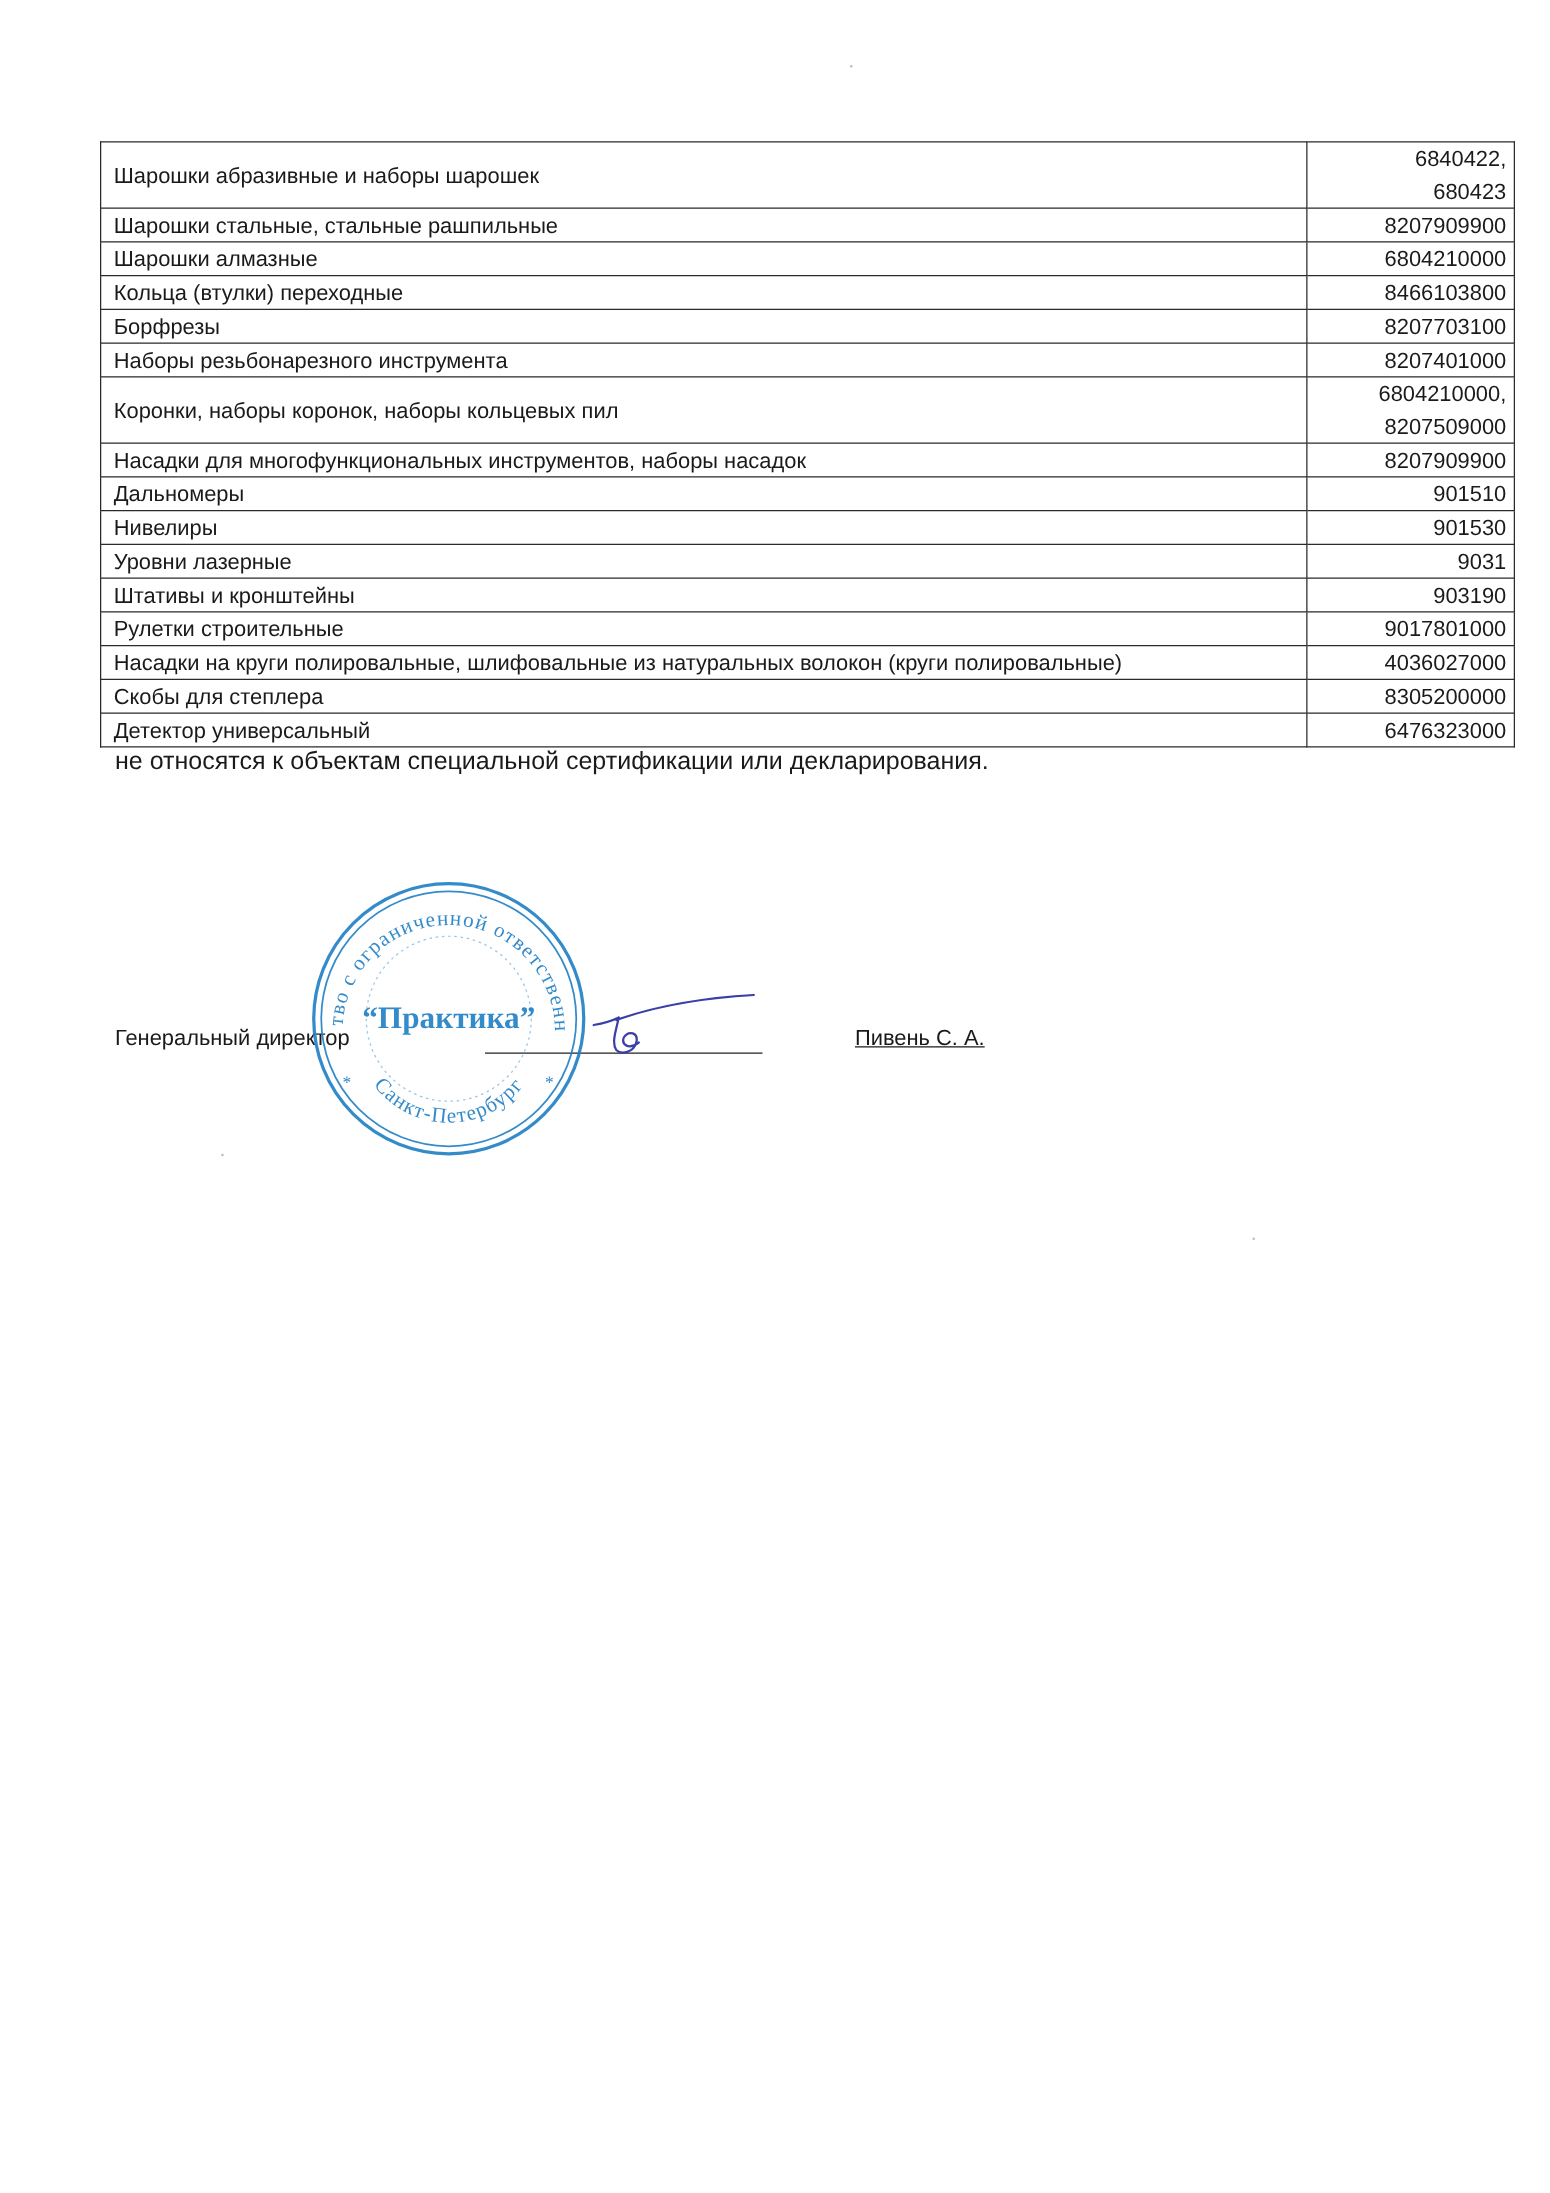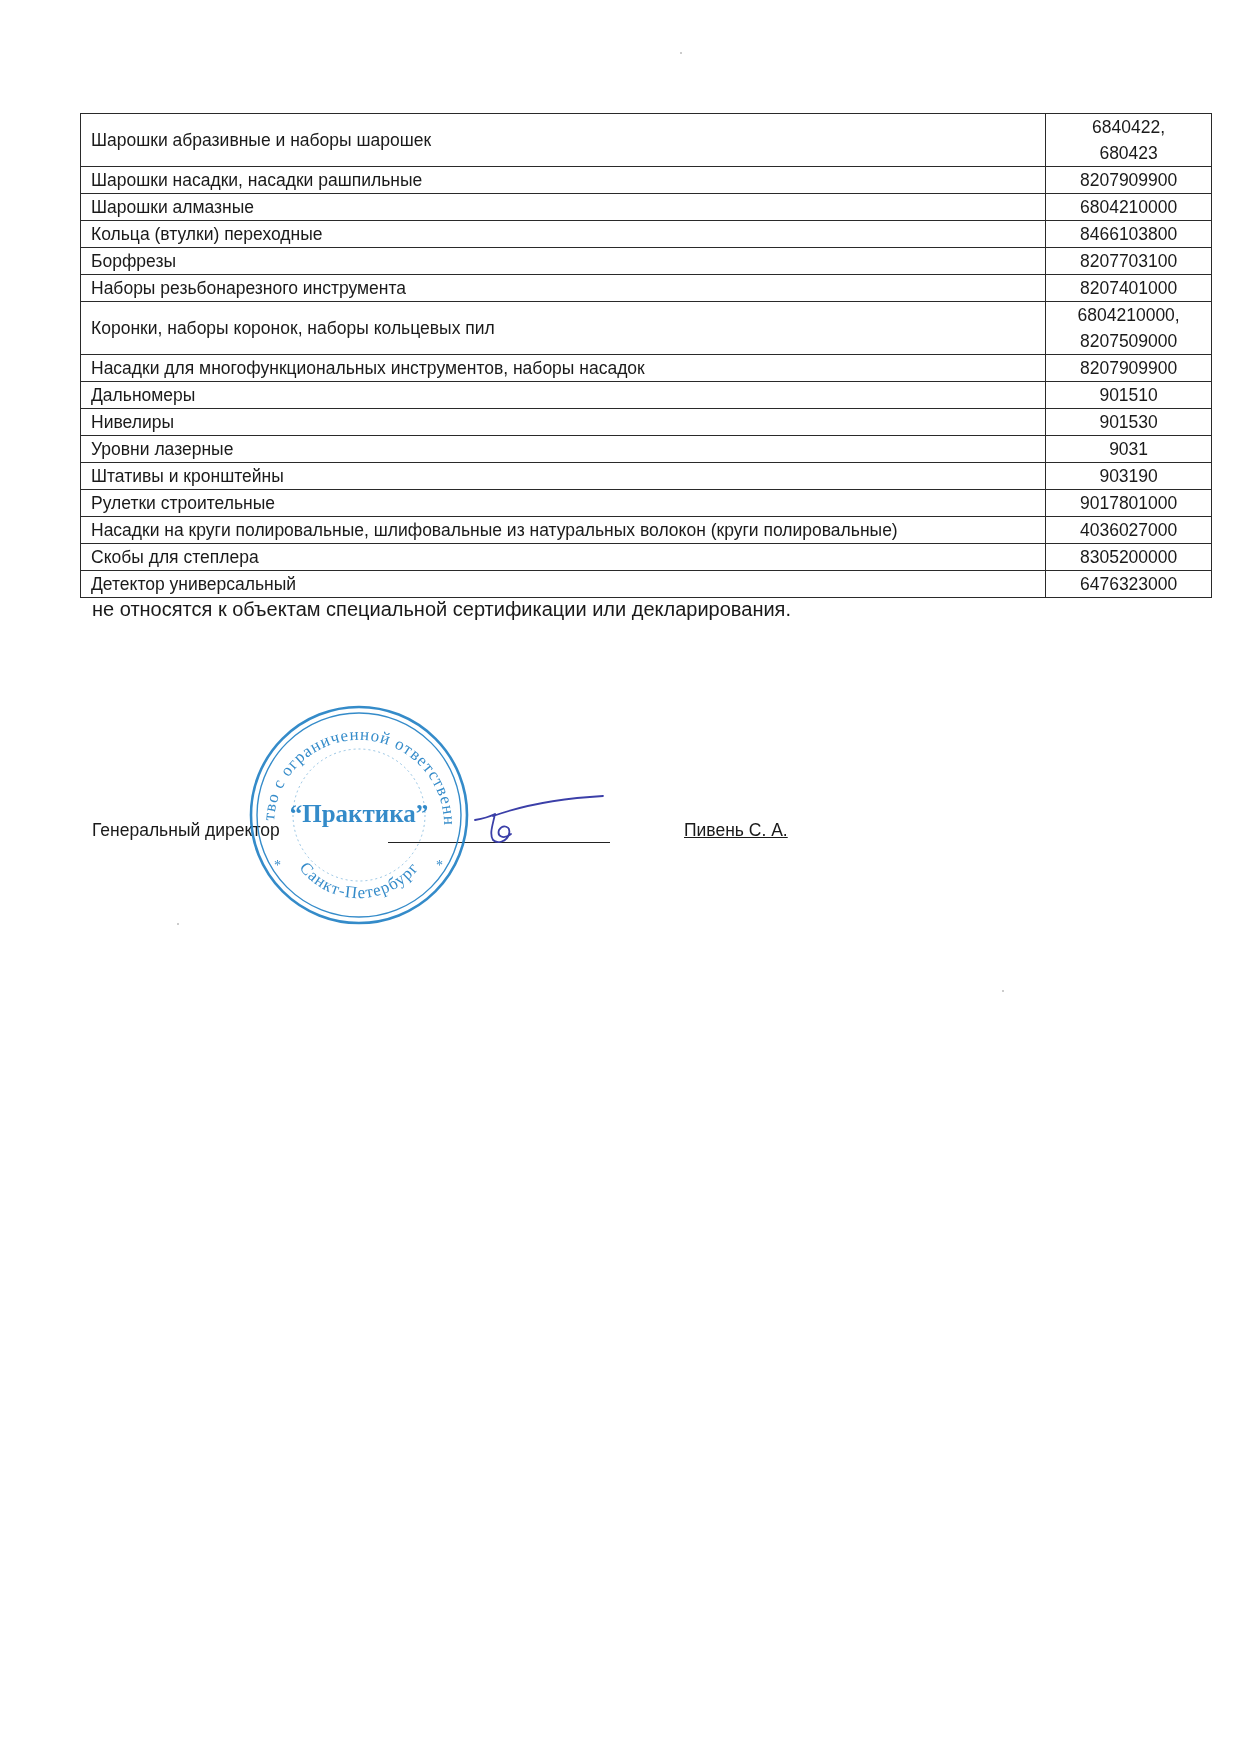--- a/index.html
+++ b/index.html
@@ -3,21 +3,21 @@
 <meta charset="utf-8">
 <style>
   html, body { margin:0; padding:0; background:#ffffff; }
   body { width:1240px; height:1754px; position:relative; overflow:hidden;
          font-family:"Liberation Sans", "DejaVu Sans", sans-serif; color:#1a1a1a; }
   .page { position:absolute; left:12px; top:0; width:1240px; height:1538px; }
   table.codes { position:absolute; left:68px; top:113px; width:1132px;
                 border-collapse:collapse; font-size:17.5px; }
   table.codes td { border:1.6px solid #2a2a2a; padding:0 10px; line-height:26px; height:26px; vertical-align:middle; }
   table.codes td.name { width:934px; text-align:left; }
-  table.codes td.code { width:151px; text-align:center; padding:0 6px; }
+  table.codes td.code { width:151px; text-align:right; padding:0 6px; }
   .note { position:absolute; left:80px; top:596px; font-size:20px; line-height:26px; }
   .para { position:absolute; left:80px; top:638px; width:1110px; font-size:17.5px; line-height:33px; }
   .sig-role { position:absolute; left:80px; top:820px; font-size:17.5px; }
   .sig-line { position:absolute; left:376px; top:842px; width:222px; border-top:1.4px solid #222; }
   .sig-name { position:absolute; left:672px; top:820px; font-size:17.5px;text-decoration:underline; }
   .stamp { position:absolute; left:232px; top:700px; width:230px; height:230px; }
   .signature { position:absolute; left:455px; top:790px; width:140px; height:60px; }
   .speck { position:absolute; width:2px; height:2px; background:#bbb; border-radius:50%; }
 </style>
 </head>
@@ -28,21 +28,21 @@
   <table class="codes">
     <tbody>
       <tr>
         <td class="name">Шарошки абразивные и наборы шарошек</td>
         <td class="code">
             <div>6840422,</div>
             <div>680423</div>
           </td>
       </tr>
       <tr>
-        <td class="name">Шарошки насадки, насадки рашпильные</td>
+        <td class="name">Шарошки стальные, стальные рашпильные</td>
         <td class="code">8207909900</td>
       </tr>
       <tr>
         <td class="name">Шарошки алмазные</td>
         <td class="code">6804210000</td>
       </tr>
       <tr>
         <td class="name">Кольца (втулки) переходные</td>
         <td class="code">8466103800</td>
       </tr>

